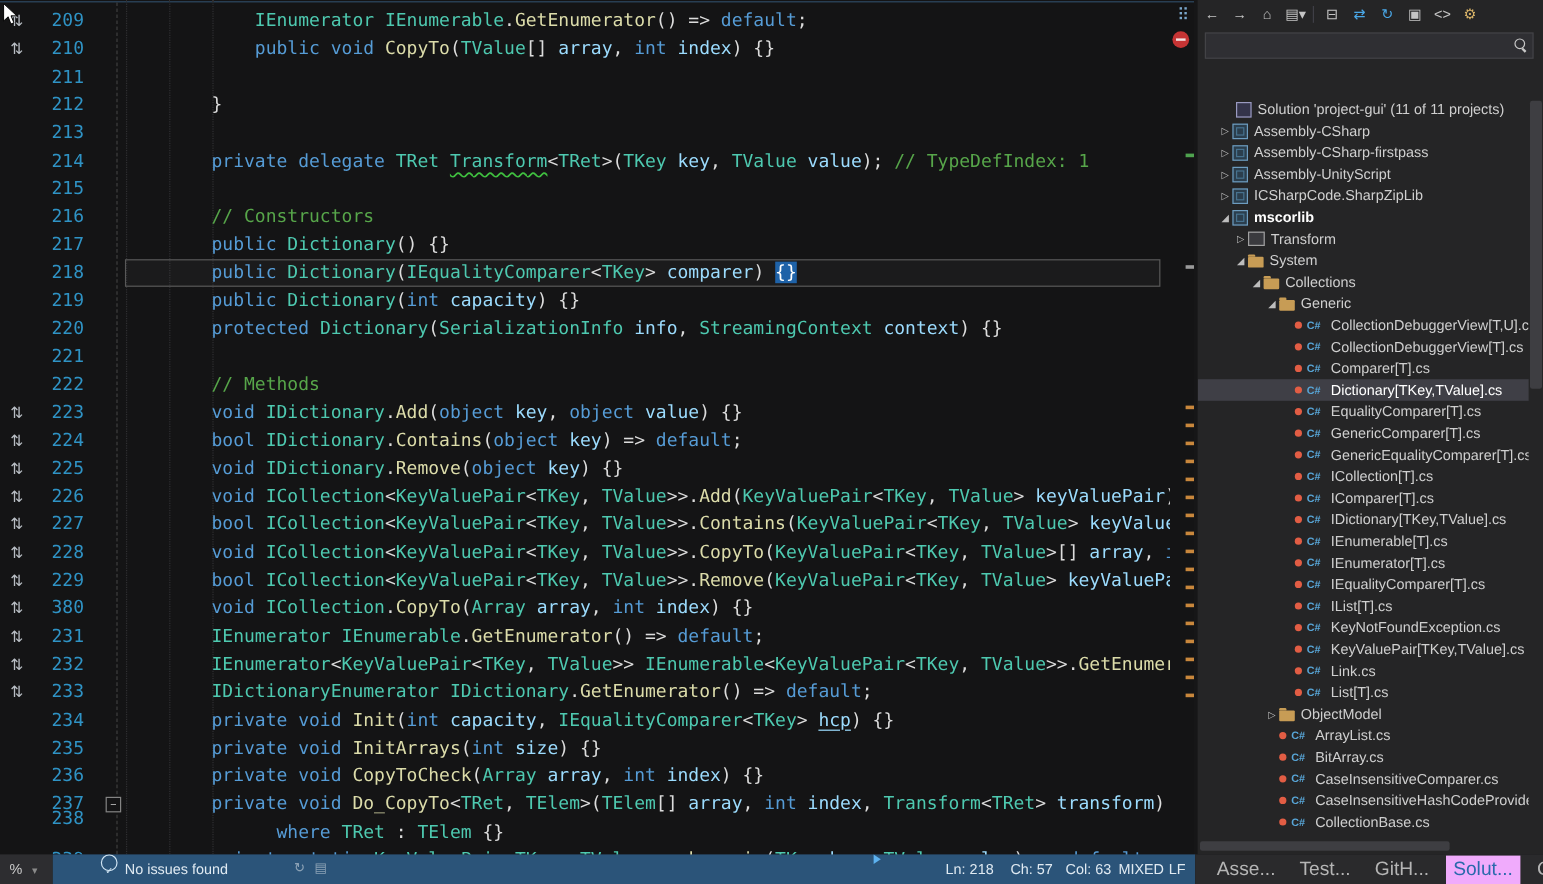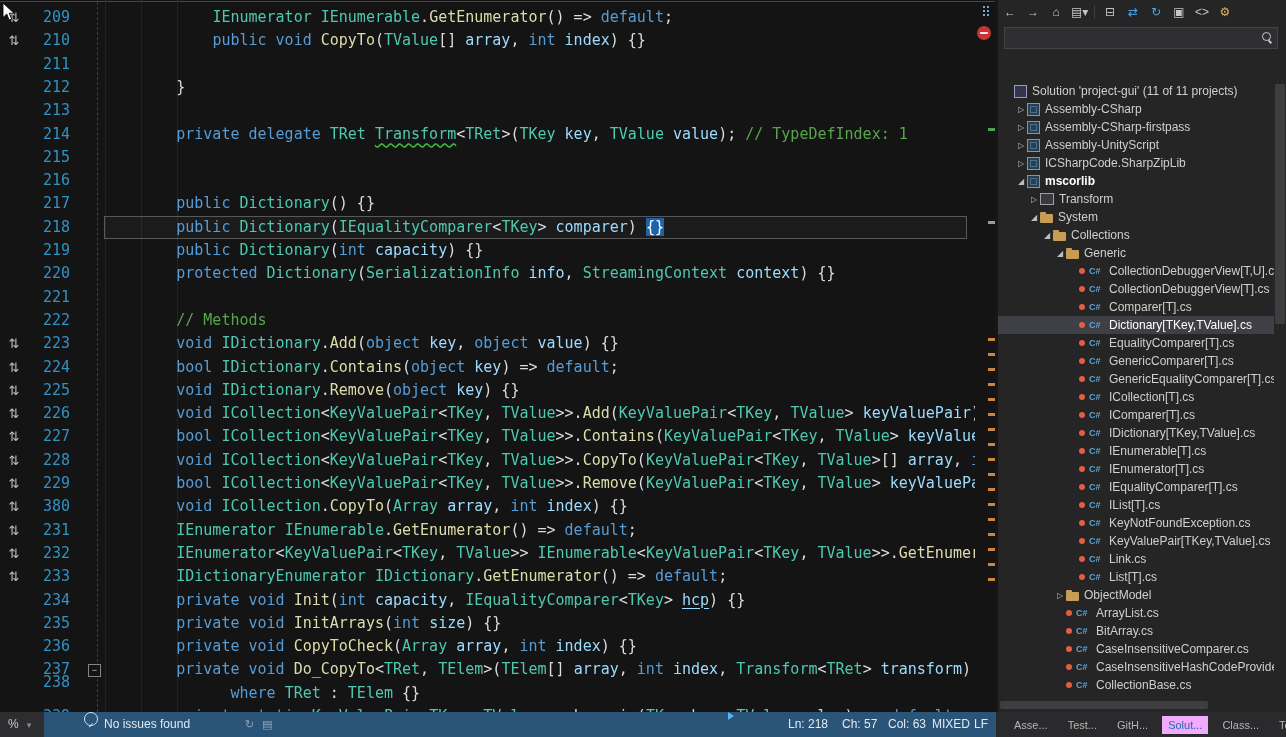--- a/index.html
+++ b/index.html
@@ -78,21 +78,21 @@
   .sb-zoom .caret{color:#8a8a8a;font-size:9px;margin-left:8px;}
   .sb-main{position:absolute;left:44px;top:0;width:952px;height:25px;background:#2b5479;color:#e0eaf2;font-size:12px;}
   .sb-main span{position:absolute;top:0;line-height:25px;}
   .ni-icon{position:absolute;left:40px;top:6px;width:12px;height:12px;border:1px solid #cfe3f2;border-radius:50%;
         font-size:8px;line-height:12px;text-align:center;color:#cfe3f2;}
   .sb-extra{color:rgba(255,255,255,.45);font-size:11px;}
   .sb-arrow{position:absolute;left:684px;top:8px;width:0;height:0;border-left:6px solid #5db2f0;
         border-top:4.5px solid transparent;border-bottom:4.5px solid transparent;}
   .sb-tabs{position:absolute;left:996px;top:0;width:290px;height:25px;background:#2a2a2c;display:flex;
         align-items:center;gap:8px;padding-left:12px;box-sizing:border-box;}
-  .btab{font-size:11px;color:#b5b5b5;padding:3px 6px;}
+  .btab{font-size:16px;color:#b5b5b5;padding:3px 6px;}
   .btab.active{background:#f0abfc;color:#2a69ac;}
 </style>
 </head>
 <body>
 
 <div class="app">
 
   <div class="editor">
     <div class="editor-topline"></div>
     <div class="margin-col" id="margin-col">
@@ -150,20 +150,21 @@
     <div class="code-lines" id="code-lines">
       <div class="iguide" style="left:1px"></div>
       <div class="iguide" style="left:37px"></div>
       <div class="iguide" style="left:73px"></div>
     <div class="cline" style="top: 6px;"><span class="tk-d">            </span><span class="tk-t">IEnumerator</span><span class="tk-d"> </span><span class="tk-t">IEnumerable</span><span class="tk-d">.</span><span class="tk-m">GetEnumerator</span><span class="tk-d">() =&gt; </span><span class="tk-k">default</span><span class="tk-d">;</span></div>
         <div class="cline" style="top: 29.3px;"><span class="tk-d">            </span><span class="tk-k">public</span><span class="tk-d"> </span><span class="tk-k">void</span><span class="tk-d"> </span><span class="tk-m">CopyTo</span><span class="tk-d">(</span><span class="tk-t">TValue</span><span class="tk-d">[] </span><span class="tk-p">array</span><span class="tk-d">, </span><span class="tk-k">int</span><span class="tk-d"> </span><span class="tk-p">index</span><span class="tk-d">) {}</span></div>
         <div class="cline" style="top: 75.9px;"><span class="tk-d">        }</span></div>
         <div class="cline" style="top: 99.2px;"></div>
         <div class="cline" style="top: 122.5px;"><span class="tk-d">        </span><span class="tk-k">private</span><span class="tk-d"> </span><span class="tk-k">delegate</span><span class="tk-d"> </span><span class="tk-t">TRet</span><span class="tk-d"> </span><span class="tk-w">Transform</span><span class="tk-d">&lt;</span><span class="tk-t">TRet</span><span class="tk-d">&gt;(</span><span class="tk-t">TKey</span><span class="tk-d"> </span><span class="tk-p">key</span><span class="tk-d">, </span><span class="tk-t">TValue</span><span class="tk-d"> </span><span class="tk-p">value</span><span class="tk-d">); </span><span class="tk-c">// TypeDefIndex: 1</span></div>
         <div class="cline" style="top: 145.8px;"></div>
+        <div class="cline" style="top: 169.1px;"><span class="tk-d">        </span><span class="tk-c">// Constructors</span></div>
         <div class="cline" style="top: 192.4px;"><span class="tk-d">        </span><span class="tk-k">public</span><span class="tk-d"> </span><span class="tk-t">Dictionary</span><span class="tk-d">() {}</span></div>
         <div class="cline current" style="top: 215.7px;"><span class="tk-d">        </span><span class="tk-k">public</span><span class="tk-d"> </span><span class="tk-t">Dictionary</span><span class="tk-d">(</span><span class="tk-t">IEqualityComparer</span><span class="tk-d">&lt;</span><span class="tk-t">TKey</span><span class="tk-d">&gt; </span><span class="tk-p">comparer</span><span class="tk-d">) </span><span class="tk-s">{}</span></div>
         <div class="cline" style="top: 239px;"><span class="tk-d">        </span><span class="tk-k">public</span><span class="tk-d"> </span><span class="tk-t">Dictionary</span><span class="tk-d">(</span><span class="tk-k">int</span><span class="tk-d"> </span><span class="tk-p">capacity</span><span class="tk-d">) {}</span></div>
         <div class="cline" style="top: 262.3px;"><span class="tk-d">        </span><span class="tk-k">protected</span><span class="tk-d"> </span><span class="tk-t">Dictionary</span><span class="tk-d">(</span><span class="tk-t">SerializationInfo</span><span class="tk-d"> </span><span class="tk-p">info</span><span class="tk-d">, </span><span class="tk-t">StreamingContext</span><span class="tk-d"> </span><span class="tk-p">context</span><span class="tk-d">) {}</span></div>
         <div class="cline" style="top: 285.6px;"></div>
         <div class="cline" style="top: 308.9px;"><span class="tk-d">        </span><span class="tk-c">// Methods</span></div>
         <div class="cline" style="top: 332.2px;"><span class="tk-d">        </span><span class="tk-k">void</span><span class="tk-d"> </span><span class="tk-t">IDictionary</span><span class="tk-d">.</span><span class="tk-m">Add</span><span class="tk-d">(</span><span class="tk-k">object</span><span class="tk-d"> </span><span class="tk-p">key</span><span class="tk-d">, </span><span class="tk-k">object</span><span class="tk-d"> </span><span class="tk-p">value</span><span class="tk-d">) {}</span></div>
         <div class="cline" style="top: 355.5px;"><span class="tk-d">        </span><span class="tk-k">bool</span><span class="tk-d"> </span><span class="tk-t">IDictionary</span><span class="tk-d">.</span><span class="tk-m">Contains</span><span class="tk-d">(</span><span class="tk-k">object</span><span class="tk-d"> </span><span class="tk-p">key</span><span class="tk-d">) =&gt; </span><span class="tk-k">default</span><span class="tk-d">;</span></div>
         <div class="cline" style="top: 378.8px;"><span class="tk-d">        </span><span class="tk-k">void</span><span class="tk-d"> </span><span class="tk-t">IDictionary</span><span class="tk-d">.</span><span class="tk-m">Remove</span><span class="tk-d">(</span><span class="tk-k">object</span><span class="tk-d"> </span><span class="tk-p">key</span><span class="tk-d">) {}</span></div>
         <div class="cline" style="top: 402.1px;"><span class="tk-d">        </span><span class="tk-k">void</span><span class="tk-d"> </span><span class="tk-t">ICollection</span><span class="tk-d">&lt;</span><span class="tk-t">KeyValuePair</span><span class="tk-d">&lt;</span><span class="tk-t">TKey</span><span class="tk-d">, </span><span class="tk-t">TValue</span><span class="tk-d">&gt;&gt;.</span><span class="tk-m">Add</span><span class="tk-d">(</span><span class="tk-t">KeyValuePair</span><span class="tk-d">&lt;</span><span class="tk-t">TKey</span><span class="tk-d">, </span><span class="tk-t">TValue</span><span class="tk-d">&gt; </span><span class="tk-p">keyValuePair</span><span class="tk-d">) {}</span></div>
@@ -222,21 +223,21 @@
         <span class="tbi blue">⇄</span>
         <span class="tbi blue">↻</span>
         <span class="tbi">▣</span>
         <span class="tbi">&lt;&gt;</span>
         <span class="tbi gold">⚙</span>
       </div>
     <div class="se-search">
       <span class="mag"></span>
     </div>
     <div class="se-tree" id="se-tree">
-        <div class="trow" style="padding-left: 4px; text-align: center;">
+        <div class="trow" style="padding-left: 20px; text-align: center;">
           <span class="arrow"></span>
           <span class="ic ic-solution"></span>
           <span class="tlabel">Solution 'project-gui' (11 of 11 projects)</span>
         </div>
         <div class="trow" style="padding-left: 17px;">
           <span class="arrow">▷</span>
           <span class="ic ic-project"></span>
           <span class="tlabel">Assembly-CSharp</span>
         </div>
         <div class="trow" style="padding-left: 17px;">

